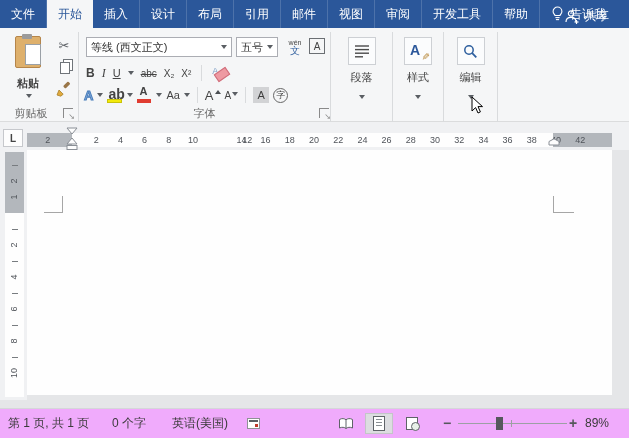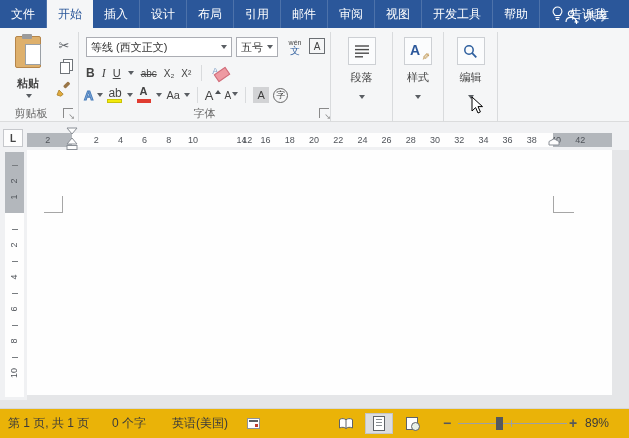--- a/index.html
+++ b/index.html
@@ -50,21 +50,21 @@
   .bold-b{font-weight:bold;font-size:12px;}
   .ital-i{font-style:italic;font-family:"Liberation Serif",serif;font-size:12px;}
   .under-u{text-decoration:underline;font-size:11px;}
   .strike{text-decoration:line-through;font-size:10px;}
   .subsup{font-size:10px;}
   .erase-wrap{position:relative;width:16px;height:14px;}
   .erase-wrap .a{position:absolute;left:0;top:0;font-size:9px;color:#7d9fc6;}
   .erase-wrap .rub{position:absolute;left:3px;top:4px;width:12px;height:7px;background:#ee9aa2;border:1px solid #cf6f7c;transform:rotate(-35deg);}
   .fx-a{font-weight:bold;font-size:13px;color:#8fb4e3;-webkit-text-stroke:1px #4a7ebb;}
   .hl-ic{position:relative;width:16px;height:16px;}
-  .hl-ic .t{position:absolute;left:1px;top:-1px;font-size:12px;color:#444;}
+  .hl-ic .t{position:absolute;left:1px;top:-1px;font-size:14px;color:#444;font-weight:bold;}
   .hl-ic .bar{position:absolute;left:0;bottom:0;width:15px;height:4px;background:#f3ea0b;border:1px solid #c9c20a;box-sizing:border-box;}
   .fc-ic{position:relative;width:15px;height:16px;}
   .fc-ic .t{position:absolute;left:2px;top:-2px;font-size:11px;font-weight:bold;color:#444;}
   .fc-ic .bar{position:absolute;left:0;bottom:0;width:14px;height:4px;background:#e03c31;}
   .case-t{font-size:11px;}
   .afz{font-size:12px;display:flex;align-items:flex-start;gap:1px;}
   .afz .ddup,.afz .dd{margin-top:2px;}
   .shade-ic{width:16px;height:16px;background:#d2d3d5;display:flex;align-items:center;justify-content:center;font-size:11px;color:#3e3e3e;}
   .circ-ic{width:15px;height:15px;border:1px solid #666;border-radius:50%;display:flex;align-items:center;justify-content:center;font-size:9px;color:#444;box-sizing:border-box;}
   .phon{display:flex;flex-direction:column;align-items:center;line-height:1;}
@@ -97,21 +97,21 @@
   #vruler{position:absolute;left:0;top:0;width:27px;height:250px;background:#f0f1f3;}
   #vbar-gray{position:absolute;left:5px;top:2px;width:19px;height:61px;background:#b3b7bc;}
   #vbar-white{position:absolute;left:5px;top:63px;width:19px;height:184px;background:#fefefe;}
   .vnum{position:absolute;left:4px;width:20px;height:14px;line-height:14px;text-align:center;font-size:9px;color:#50545a;transform:rotate(-90deg);}
   .vtick{position:absolute;left:12px;width:6px;height:1px;background:#787c80;}
   .crop{position:absolute;width:18px;height:16px;}
   #crop-tl{left:44px;top:46px;border-right:1px solid #a6a6a6;border-bottom:1px solid #a6a6a6;}
   #crop-tr{left:553px;top:46px;width:20px;border-left:1px solid #a6a6a6;border-bottom:1px solid #a6a6a6;}
 
   
-  #statusbar{position:absolute;left:0;top:408px;width:629px;height:30px;background:#eab308;border-top:1px solid #d5d7d9;box-sizing:border-box;font-size:12px;color:#3b3b3b;}
+  #statusbar{position:absolute;left:0;top:408px;width:629px;height:30px;background:#f0abfc;border-top:1px solid #d5d7d9;box-sizing:border-box;font-size:12px;color:#3b3b3b;}
   .sitem{position:absolute;top:0;height:29px;line-height:29px;white-space:nowrap;}
   #macro-ic{position:absolute;left:247px;top:9px;width:13px;height:11px;border:1px solid #8f9296;background:#fff;box-sizing:border-box;}
   #macro-ic::before{content:"";position:absolute;left:1px;top:1px;width:9px;height:2px;background:#5a5e63;}
   #macro-ic::after{content:"";position:absolute;right:1px;bottom:1px;width:3px;height:3px;background:#c0392b;}
   .viewbtn{position:absolute;top:4px;width:28px;height:21px;display:flex;align-items:center;justify-content:center;}
   .viewbtn.active{background:#dcdde0;border:1px solid #c3c5c8;box-sizing:border-box;}
   .print-ic{position:relative;width:10px;height:13px;border:1px solid #5f6368;background:#fff;}
   .print-ic::before{content:"";position:absolute;left:2px;right:2px;top:2px;bottom:2px;
       background:repeating-linear-gradient(to bottom,#8a8f94 0 1px,transparent 1px 3px);}
   .web-ic{position:relative;width:13px;height:13px;}
@@ -132,22 +132,22 @@
 
   <header id="tabbar">
     <div id="tabs">
         <div class="tab">文件</div>
         <div class="tab active">开始</div>
         <div class="tab">插入</div>
         <div class="tab">设计</div>
         <div class="tab">布局</div>
         <div class="tab">引用</div>
         <div class="tab">邮件</div>
+        <div class="tab">视图</div>
         <div class="tab">审阅</div>
-        <div class="tab">视图</div>
         <div class="tab">开发工具</div>
         <div class="tab">帮助</div>
       </div>
     <div class="tab tellme">
       <svg width="13" height="16" viewBox="0 0 13 16">
         <path d="M6.5 1 a4.4 4.4 0 0 1 4.4 4.4 c0 2-1.5 2.8-1.9 4.1 h-5 c-.4-1.3-1.9-2.1-1.9-4.1 A4.4 4.4 0 0 1 6.5 1 Z" fill="none" stroke="#fff" stroke-width="1.1"></path>
         <line x1="4.4" y1="11.6" x2="8.6" y2="11.6" stroke="#fff" stroke-width="1.1"></line>
         <line x1="4.9" y1="13.6" x2="8.1" y2="13.6" stroke="#fff" stroke-width="1.1"></line>
       </svg>
       <span>告诉我</span>

